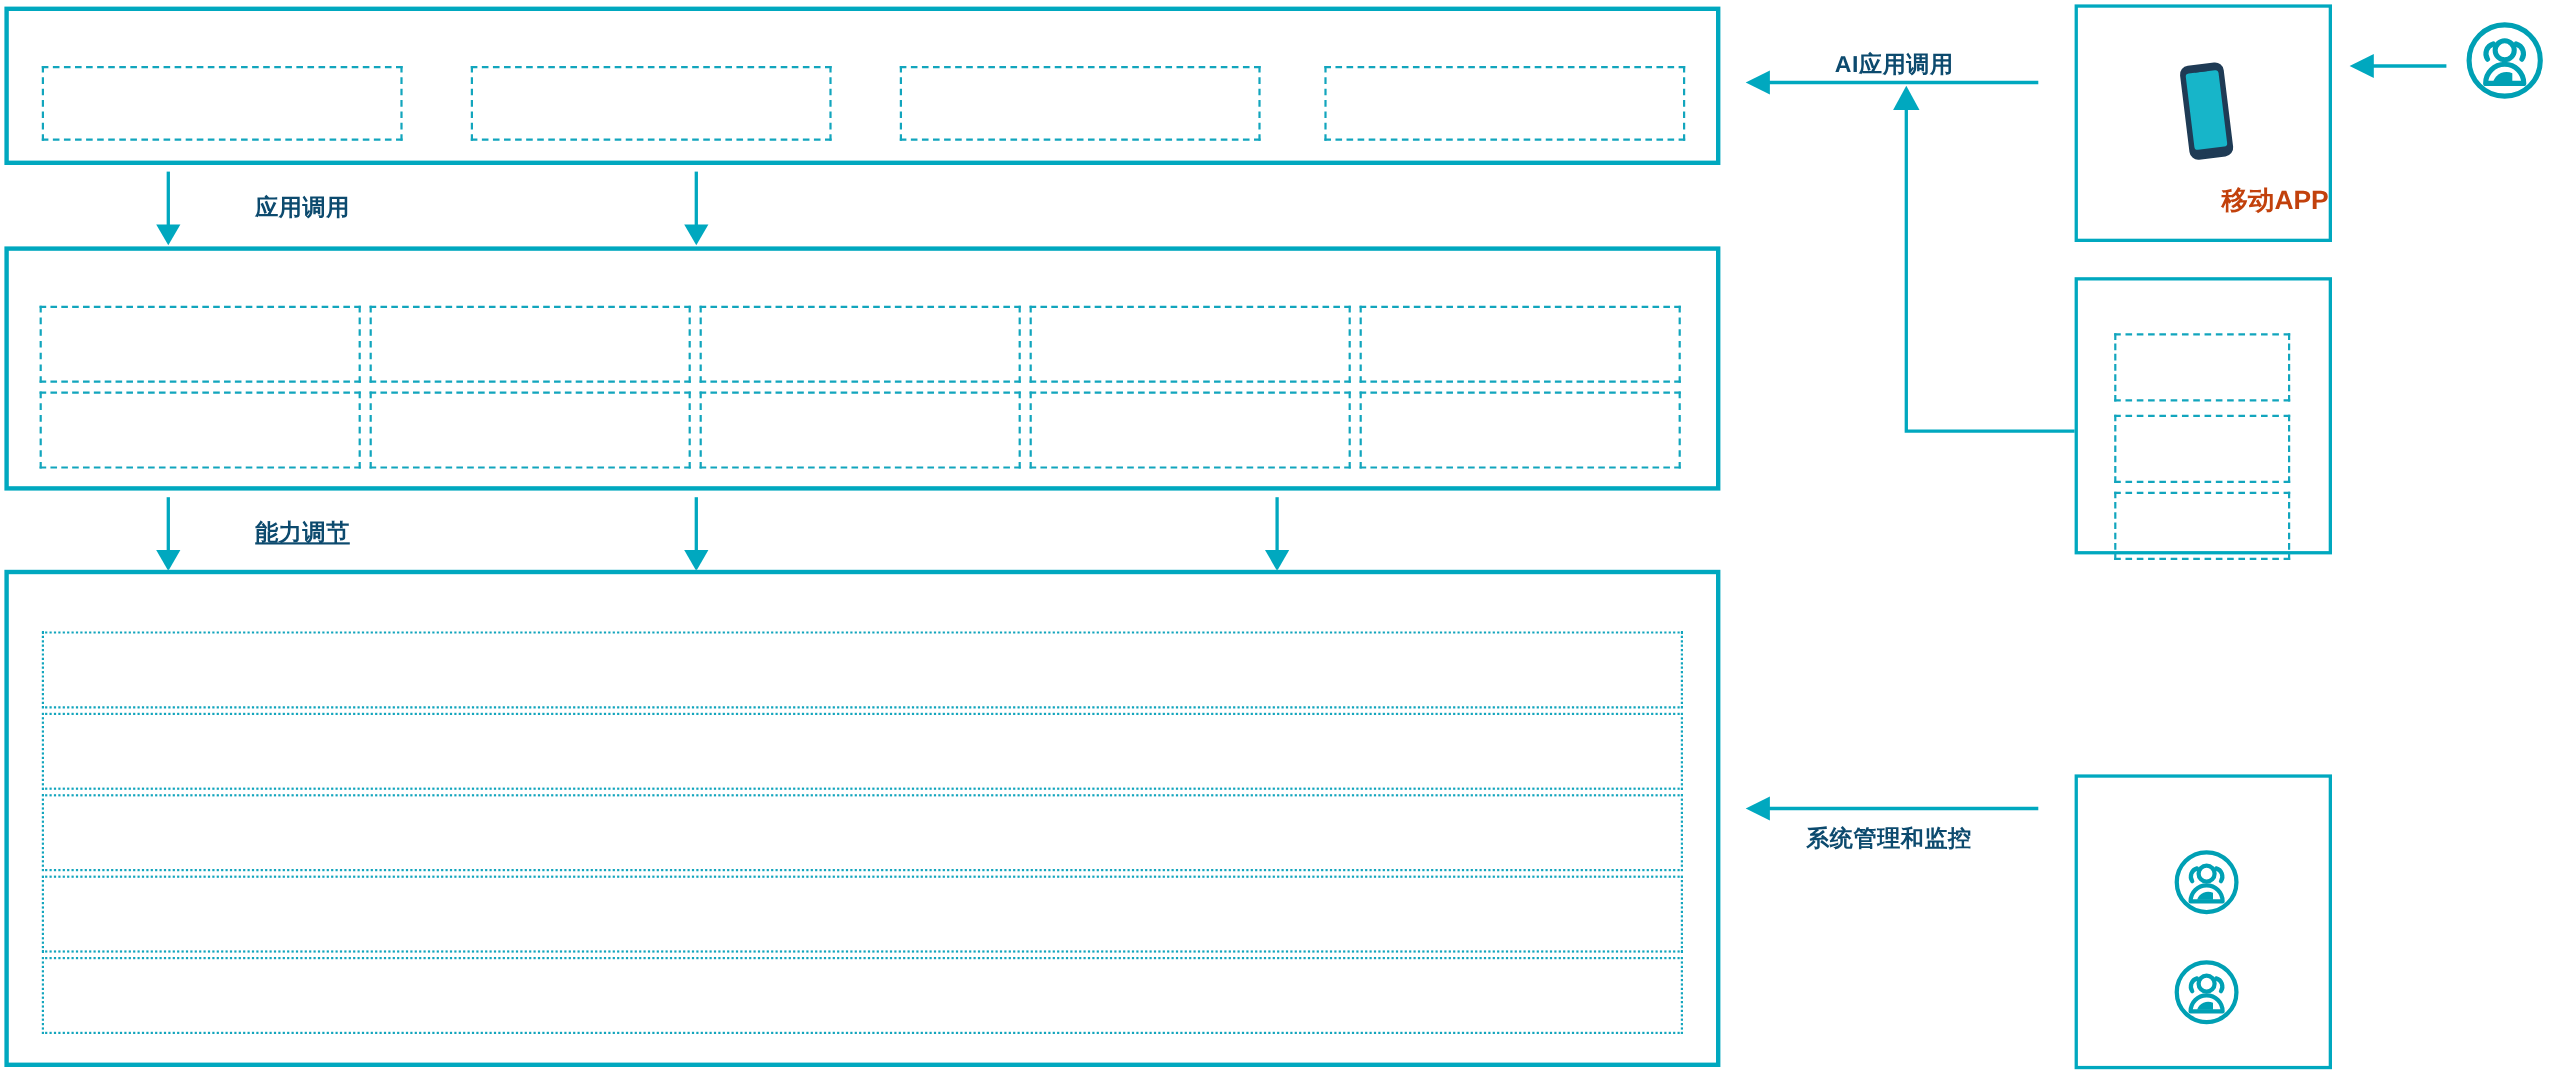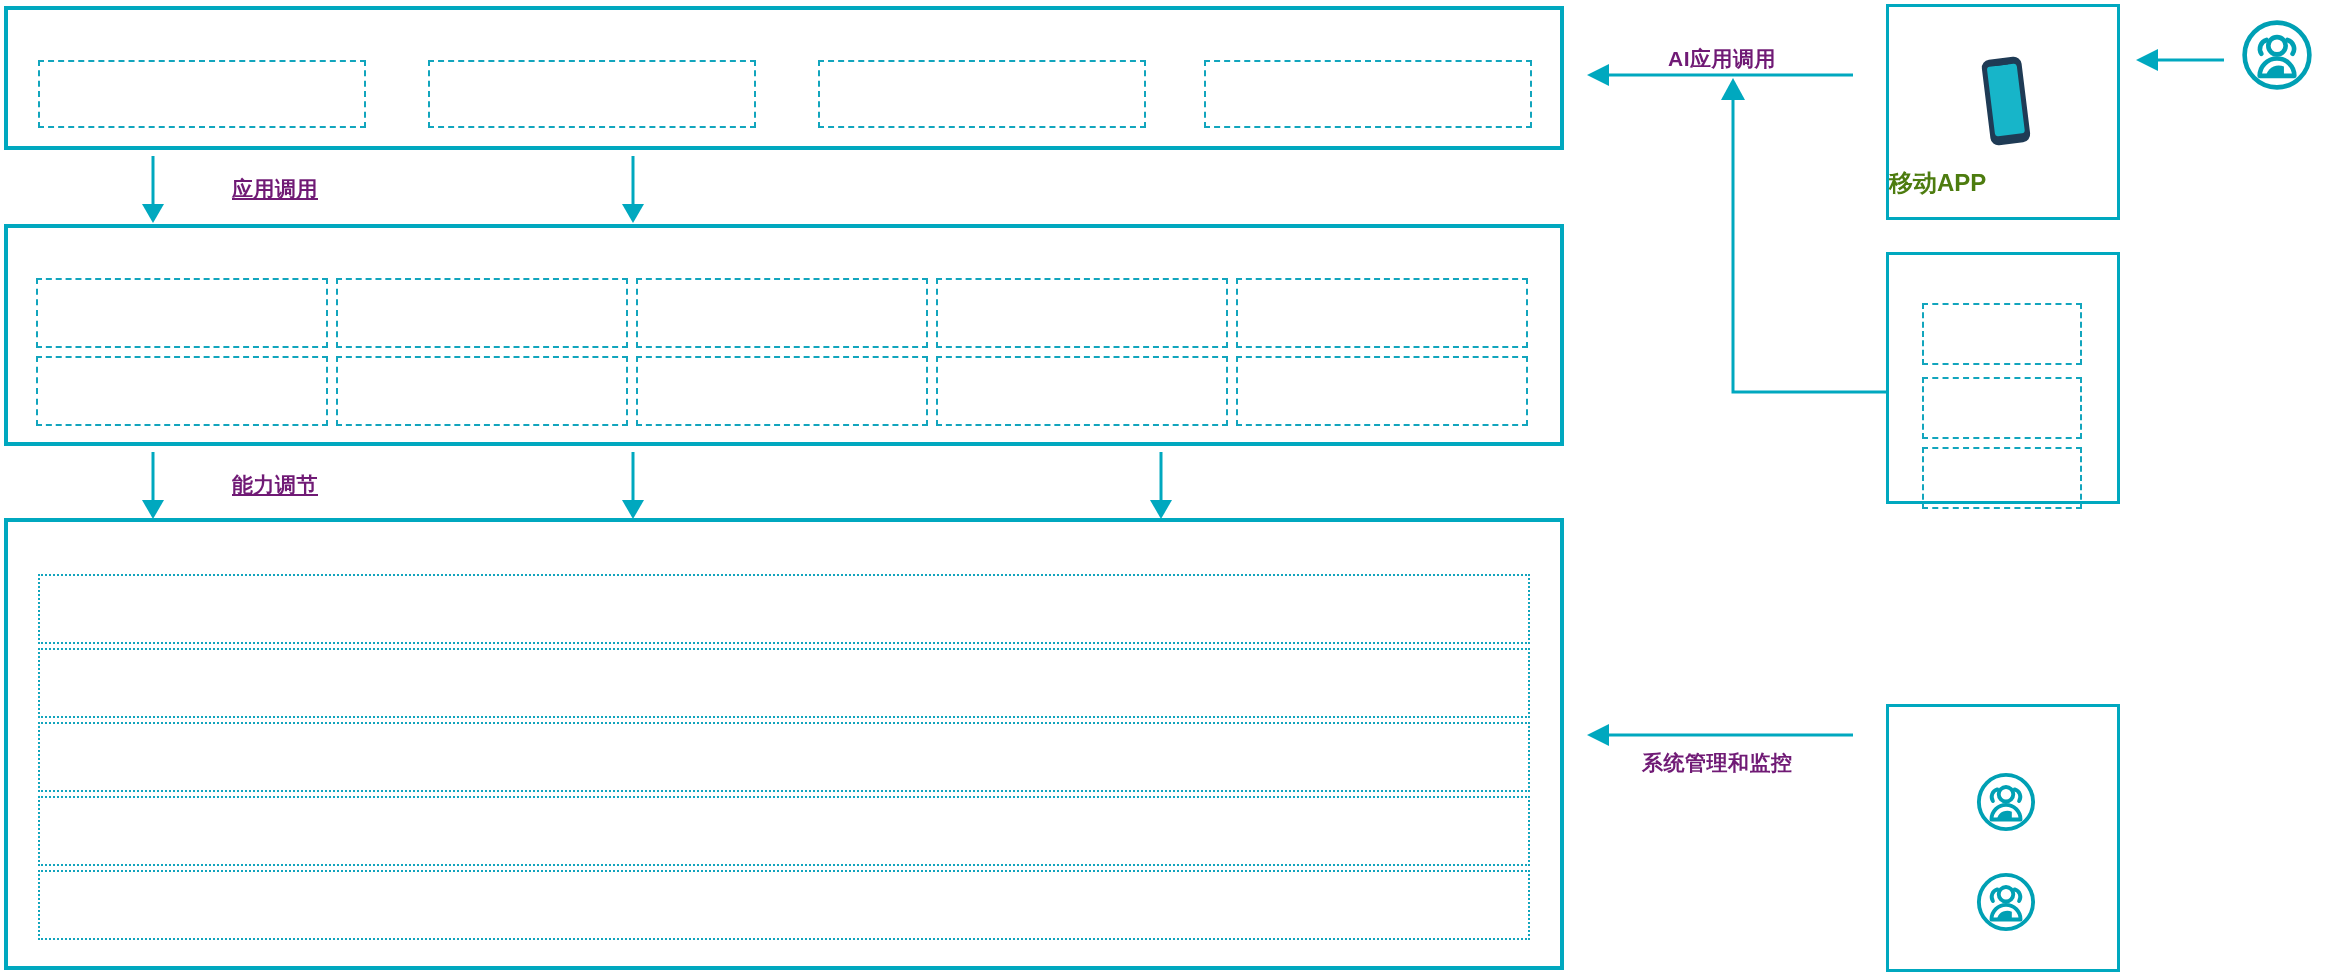--- a/index.html
+++ b/index.html
@@ -35,35 +35,35 @@
     background: transparent;
   }
   .slot.fine {
     border-style: dotted;
     border-width: 2px;
   }
 
   
   .flow-label {
     position: absolute;
-    color: #701a75;
+    color: #0c4a6e;
     font-size: 21px;
     font-weight: bold;
     white-space: nowrap;
     letter-spacing: 0.5px;
     line-height: 1;
   }
 
   .box-caption {
     position: absolute;
-    color: #4d7c0f;
+    color: #c2410c;
     font-size: 24px;
     font-weight: bold;
     white-space: nowrap;
-    text-align: left;
+    text-align: right;
     width: 100%;
     left: 0;
     line-height: 1;
   }
 
   
   .arrow {
     position: absolute;
     overflow: visible;
   }
@@ -106,21 +106,21 @@
       <line x1="13" y1="0" x2="13" y2="50" stroke="#00a8bf" stroke-width="3"></line>
       <polygon points="13,67 2,48 24,48" fill="#00a8bf"></polygon>
     </svg>
   </div>
   <div class="arrow" style="left:620px; top:156px;">
     <svg width="26" height="68" viewBox="0 0 26 68">
       <line x1="13" y1="0" x2="13" y2="50" stroke="#00a8bf" stroke-width="3"></line>
       <polygon points="13,67 2,48 24,48" fill="#00a8bf"></polygon>
     </svg>
   </div>
-  <div class="flow-label" style="left:232px; top:178px;text-decoration:underline;">应用调用</div>
+  <div class="flow-label" style="left:232px; top:178px;">应用调用</div>
 
   <div class="panel" style="left:4px; top:224px; width:1560px; height:222px;">
 
     <div class="slot" style="left:28px; top:50px; width:292px; height:70px;">
       <span></span>
     </div>
     <div class="slot" style="left:328px; top:50px; width:292px; height:70px;">
       <span></span>
     </div>
     <div class="slot" style="left:628px; top:50px; width:292px; height:70px;">

